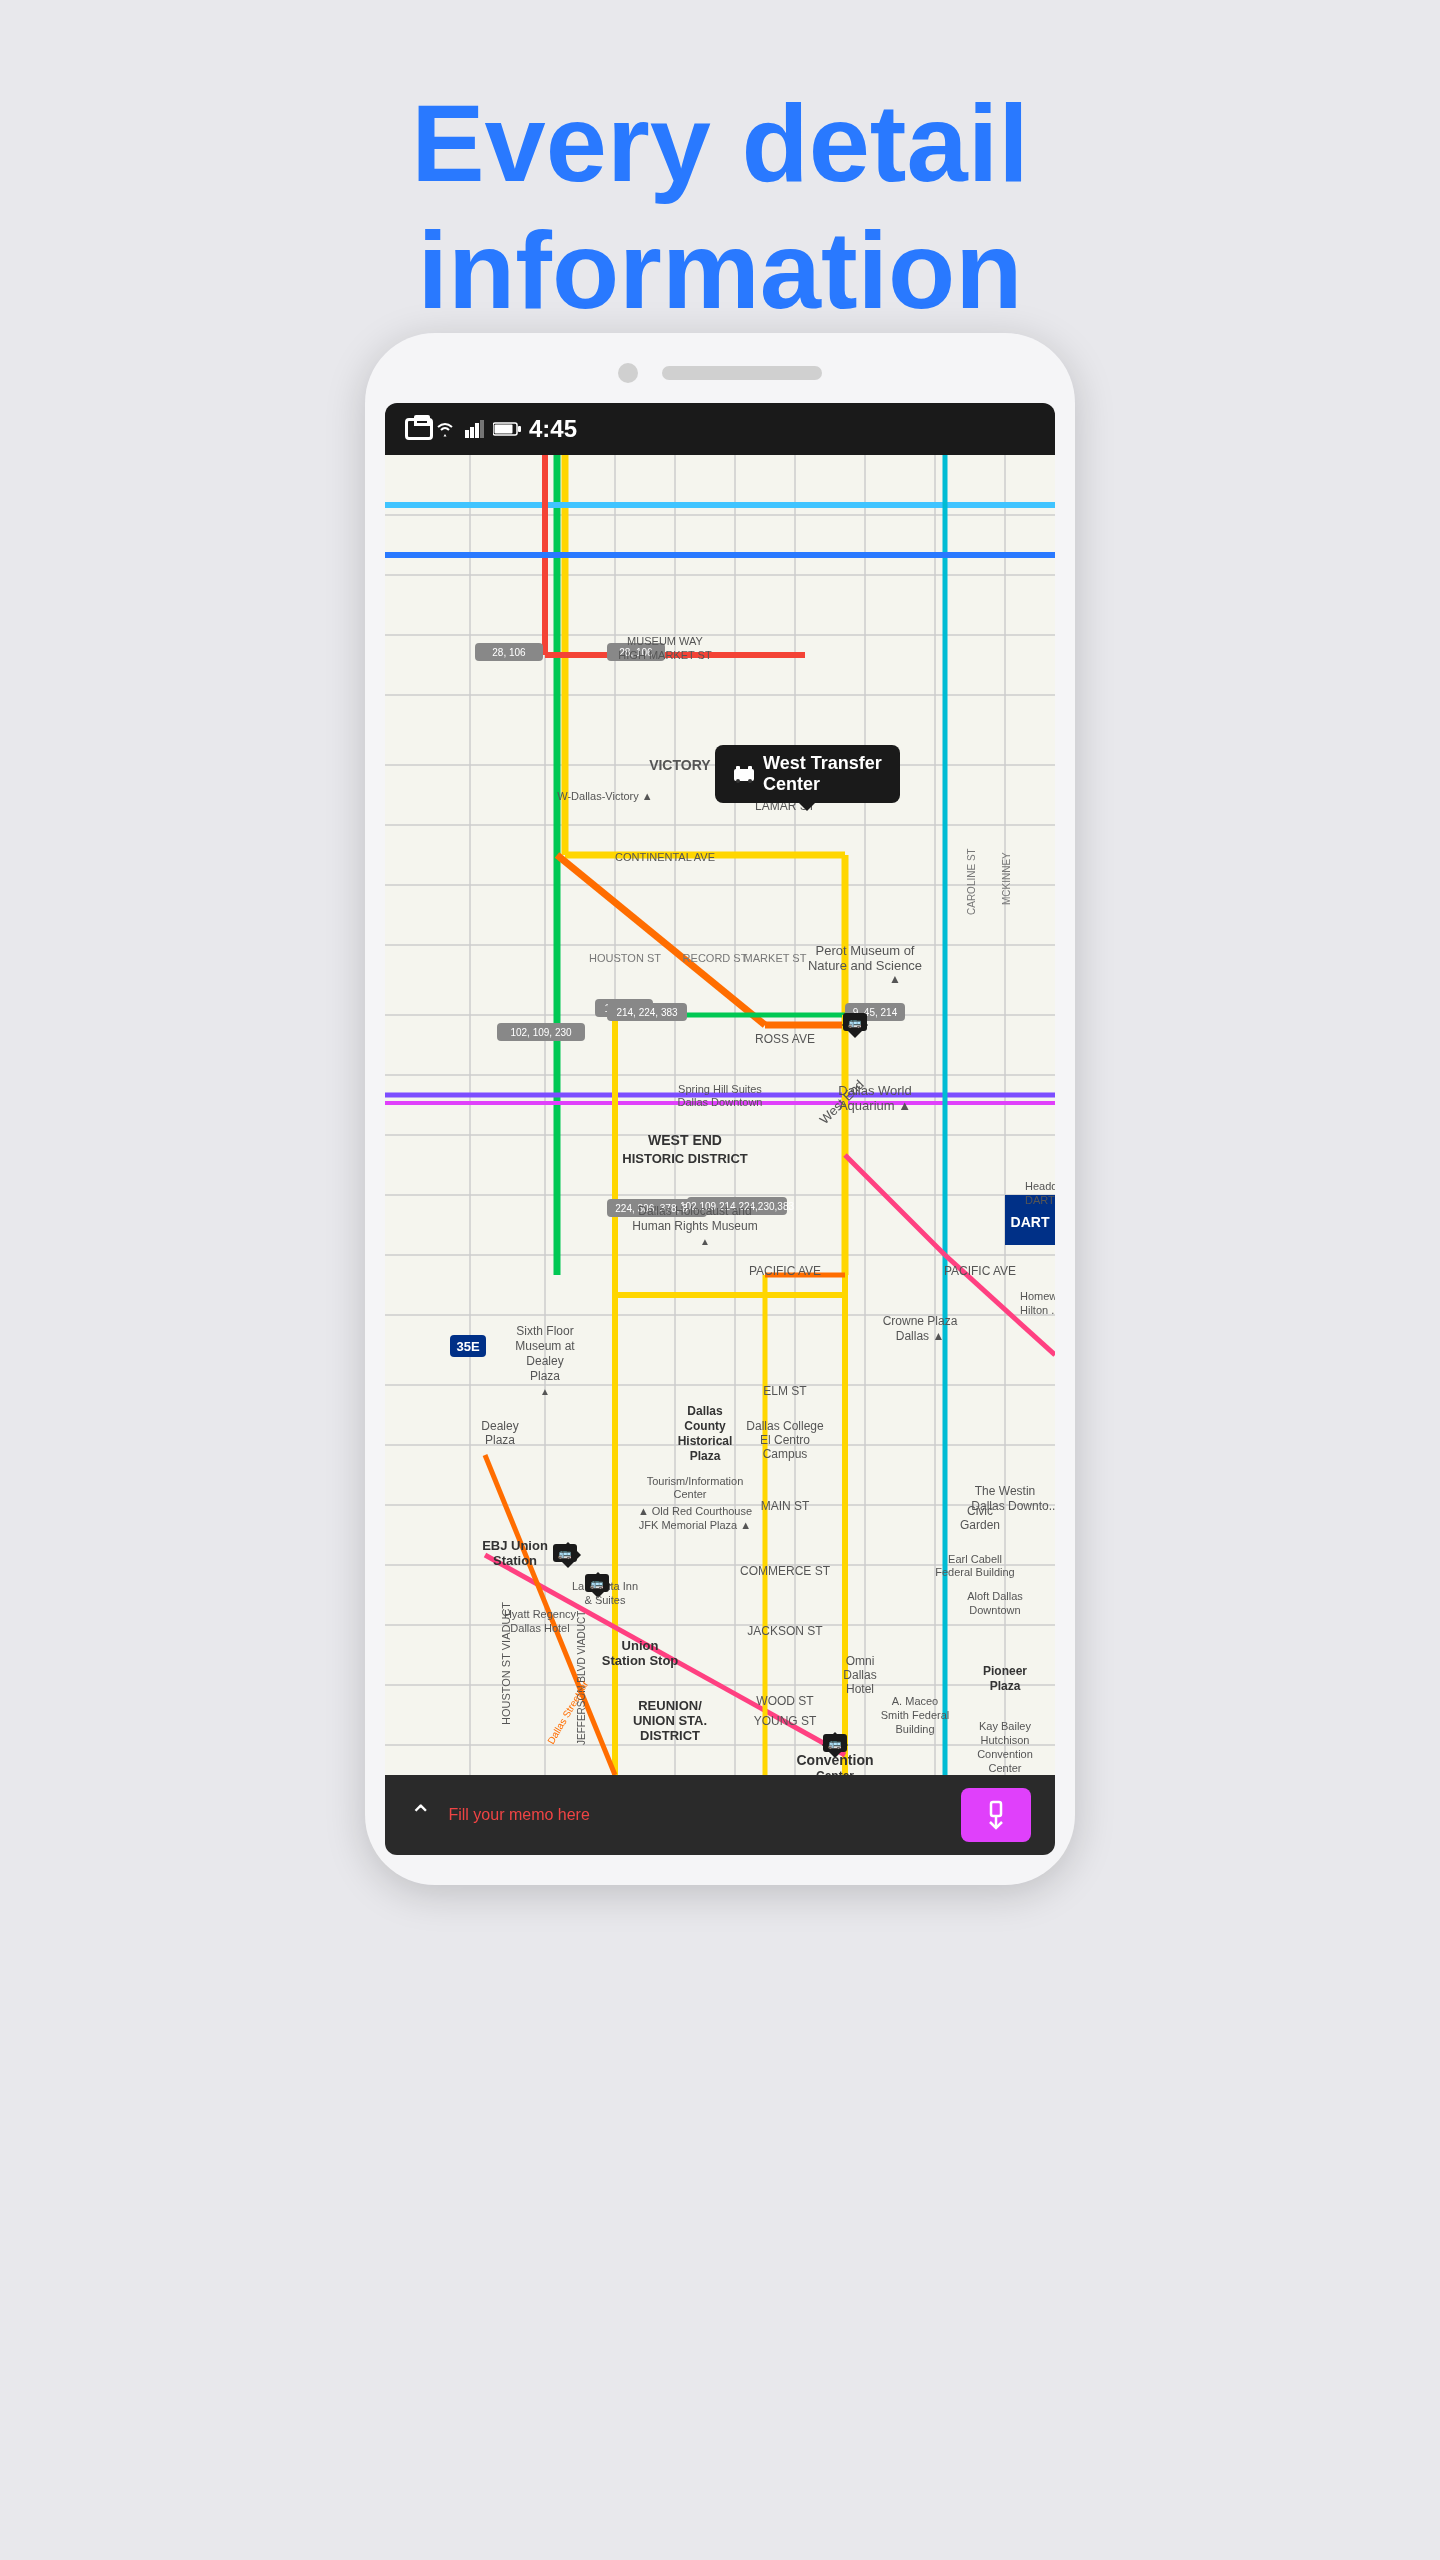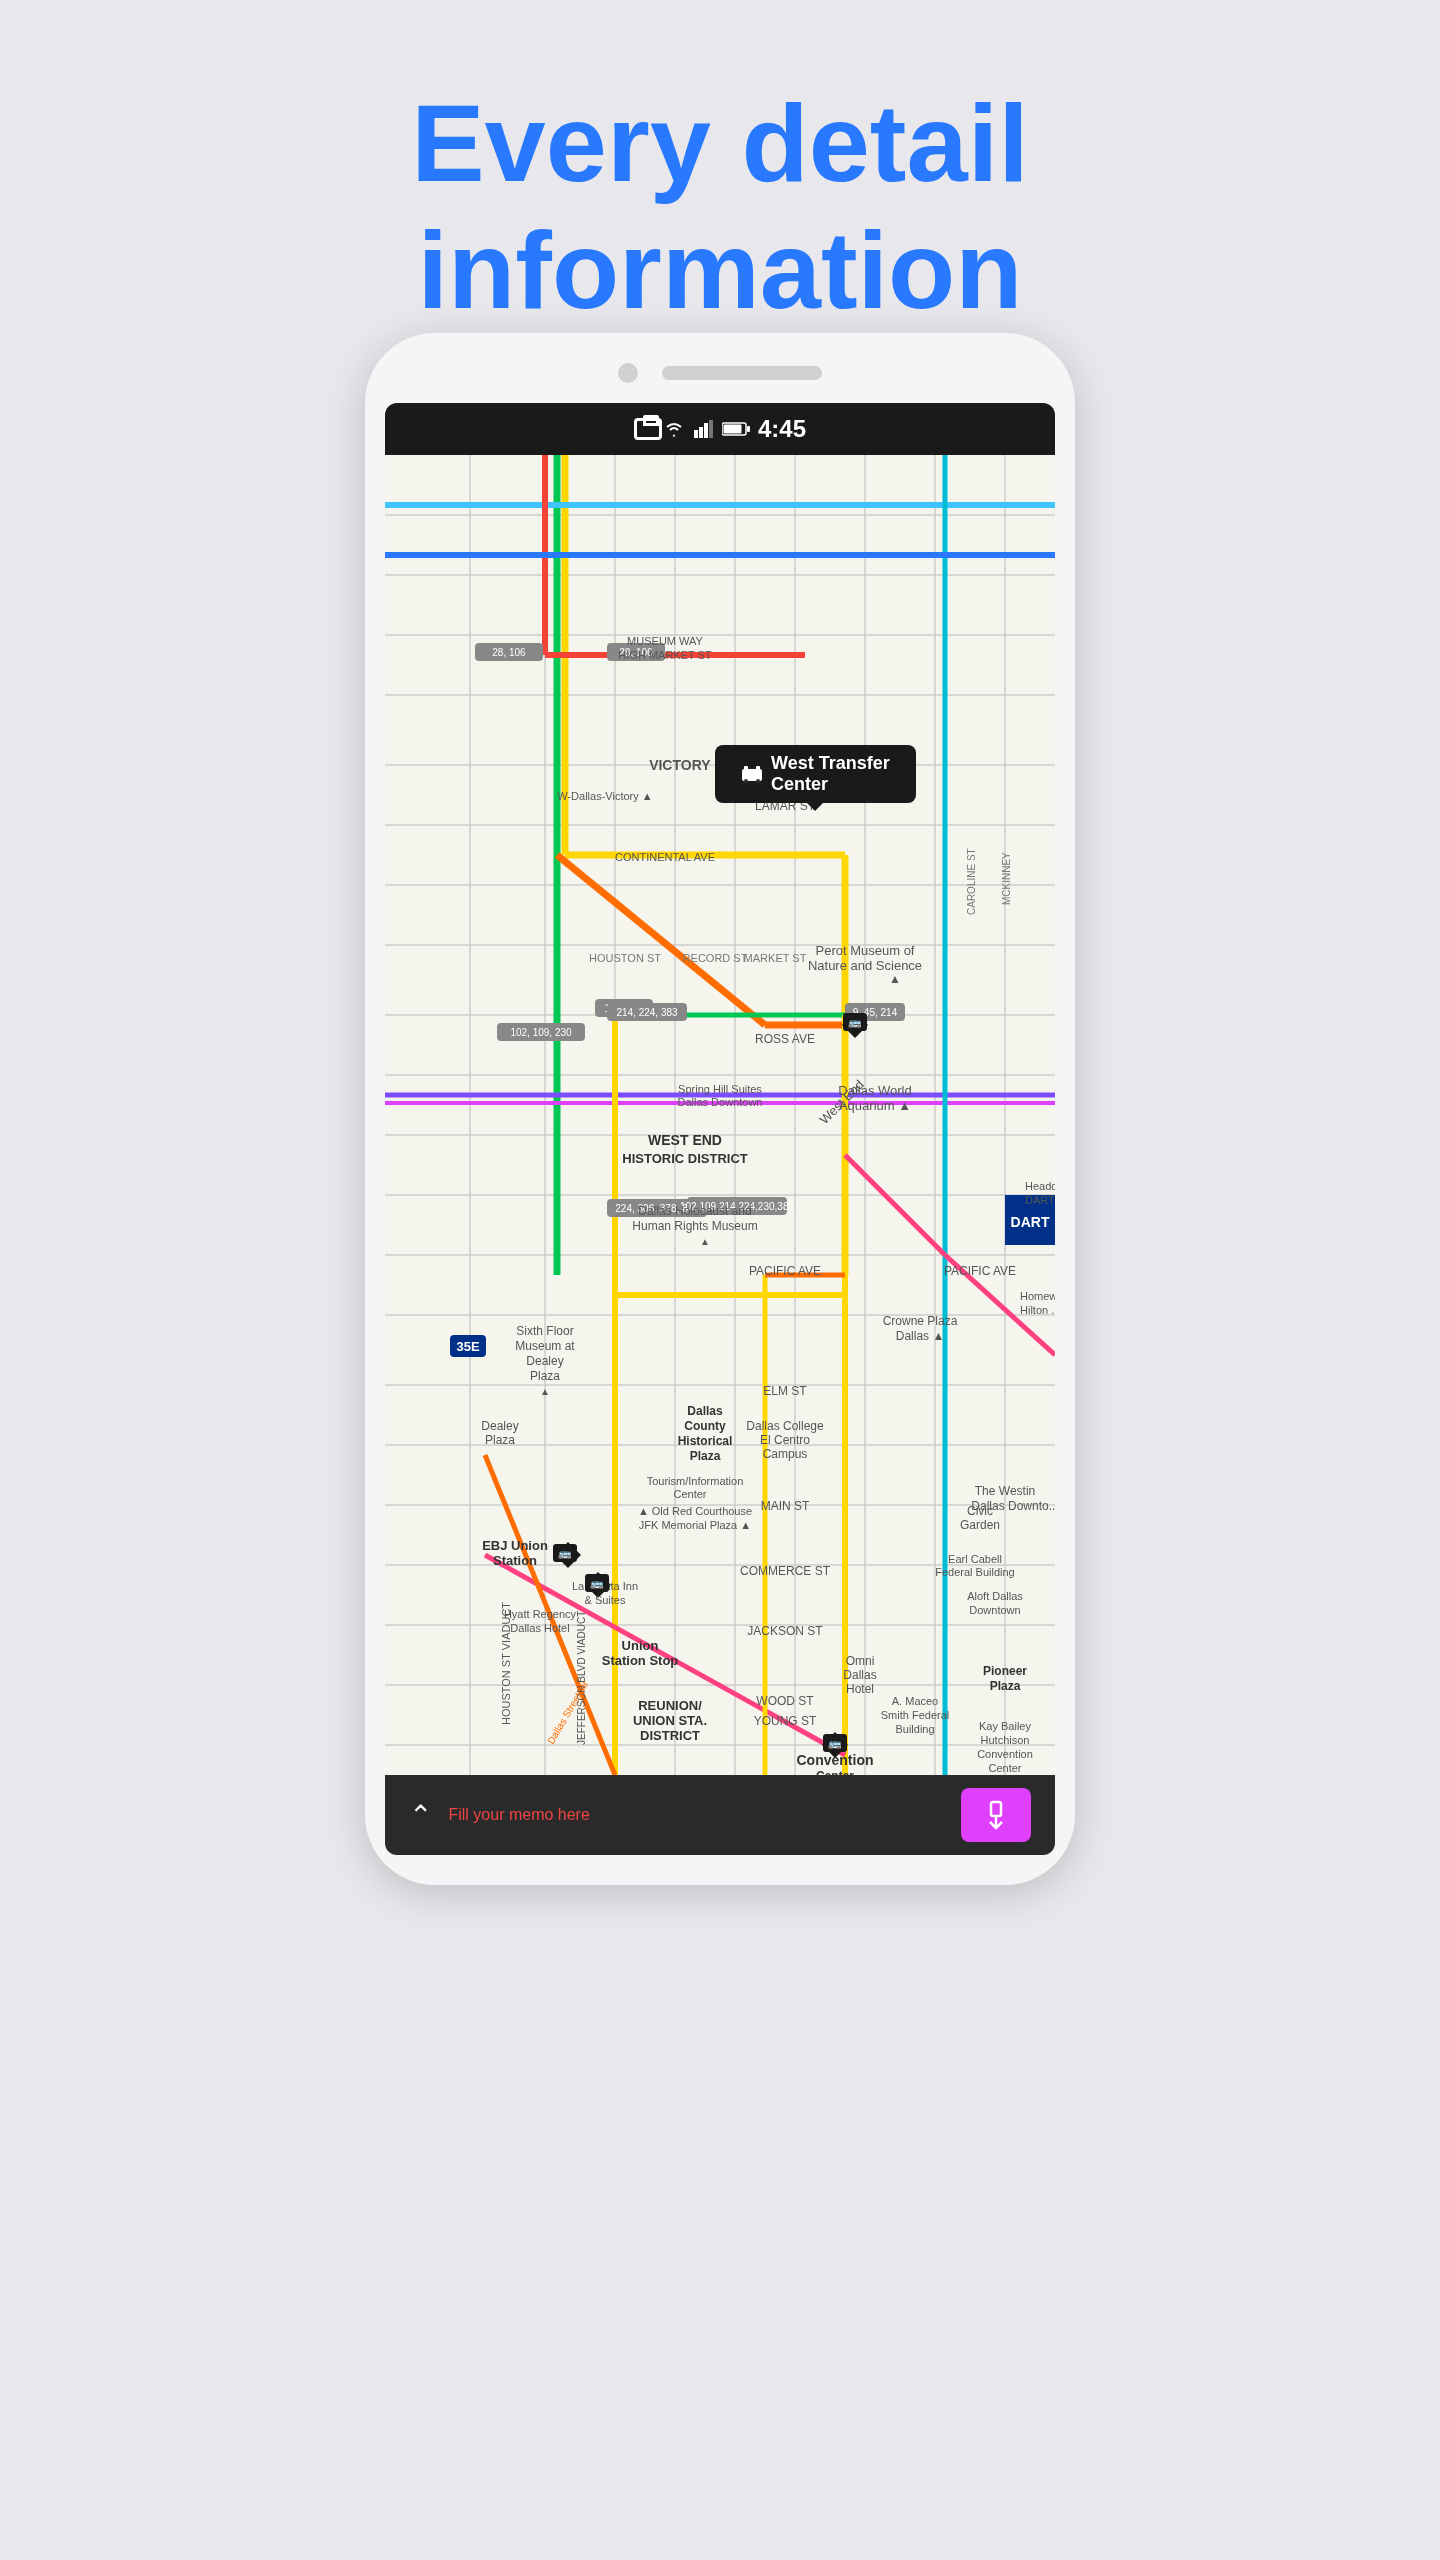--- a/index.html
+++ b/index.html
@@ -63,21 +63,21 @@
       overflow: hidden;
       position: relative;
     }
 
     
     .status-bar {
       background: #1a1a1a;
       height: 52px;
       display: flex;
       align-items: center;
-      justify-content: center;
+      justify-content: flex-start;
       padding: 12px 20px;
       color: white;
     }
 
     .status-left {
       display: flex;
       align-items: center;
       gap: 8px;
     }
 
@@ -129,21 +129,21 @@
     }
 
     
     .map-tooltip {
       position: absolute;
       top: 290px;
       left: 330px;
       background: #1a1a1a;
       color: white;
       border-radius: 8px;
-      padding: 8px 26px;
+      padding: 8px 18px;
       font-size: 18px;
       font-weight: bold;
       display: flex;
       align-items: center;
       gap: 8px;
       z-index: 10;
       white-space: nowrap;
     }
 
     .map-tooltip::after {

